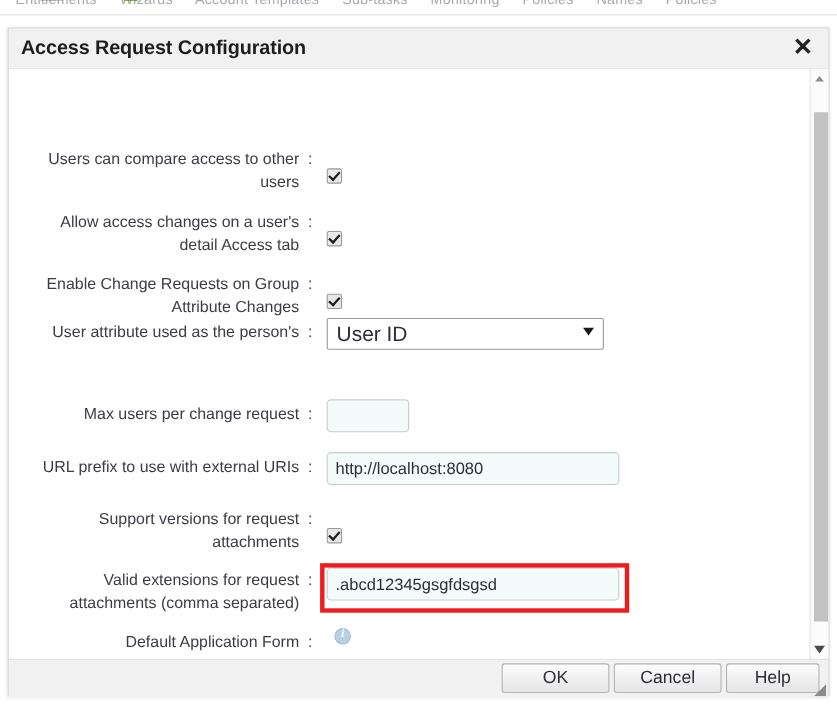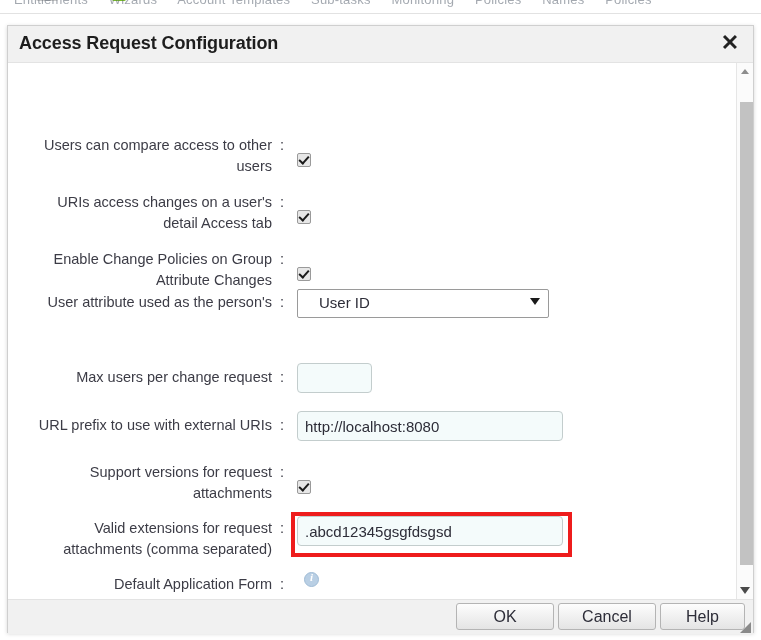--- a/index.html
+++ b/index.html
@@ -188,23 +188,23 @@
     width: 252px;
     height: 29px;
     background: #ffffff;
     border: 1px solid #9a9a9a;
     border-radius: 2px;
     position: relative;
     cursor: pointer;
   }
   .sel-text {
     position: absolute;
-    left: 21px;
+    left: 8px;
     top: 4px;
-    font-size: 15px;
+    font-size: 19px;
     color: #2d2d38;
   }
   .sel-arrow {
     position: absolute;
     right: 8px;
     top: 8px;
     width: 0; height: 0;
     border-left: 5px solid transparent;
     border-right: 5px solid transparent;
     border-top: 7px solid #1a1a1a;
@@ -402,32 +402,32 @@
             <span>users</span>
           </div>
           <div class="colon" style="top:0px;">:</div>
           <div class="ctl" style="top:18px;">
             <span class="cbx checked"></span>
           </div>
         </div>
 
         <div class="row" style="top:129px;">
           <div class="lbl">
-            <span>URIs access changes on a user's</span><br>
+            <span>Allow access changes on a user's</span><br>
             <span>detail Access tab</span>
           </div>
           <div class="colon" style="top:0px;">:</div>
           <div class="ctl" style="top:18px;">
             <span class="cbx checked"></span>
           </div>
         </div>
 
         <div class="row" style="top:186px;">
           <div class="lbl">
-            <span>Enable Change Policies on Group</span><br>
+            <span>Enable Change Requests on Group</span><br>
             <span>Attribute Changes</span>
           </div>
           <div class="colon" style="top:0px;">:</div>
           <div class="ctl" style="top:18px;">
             <span class="cbx checked"></span>
           </div>
         </div>
 
         <div class="row" style="top:229px;">
           <div class="lbl">

